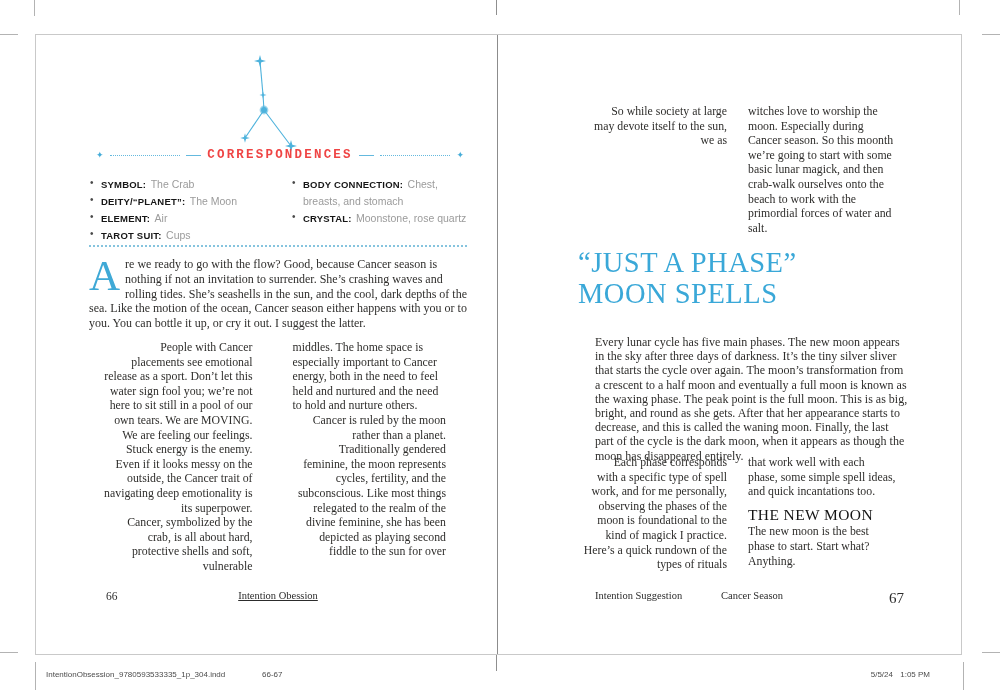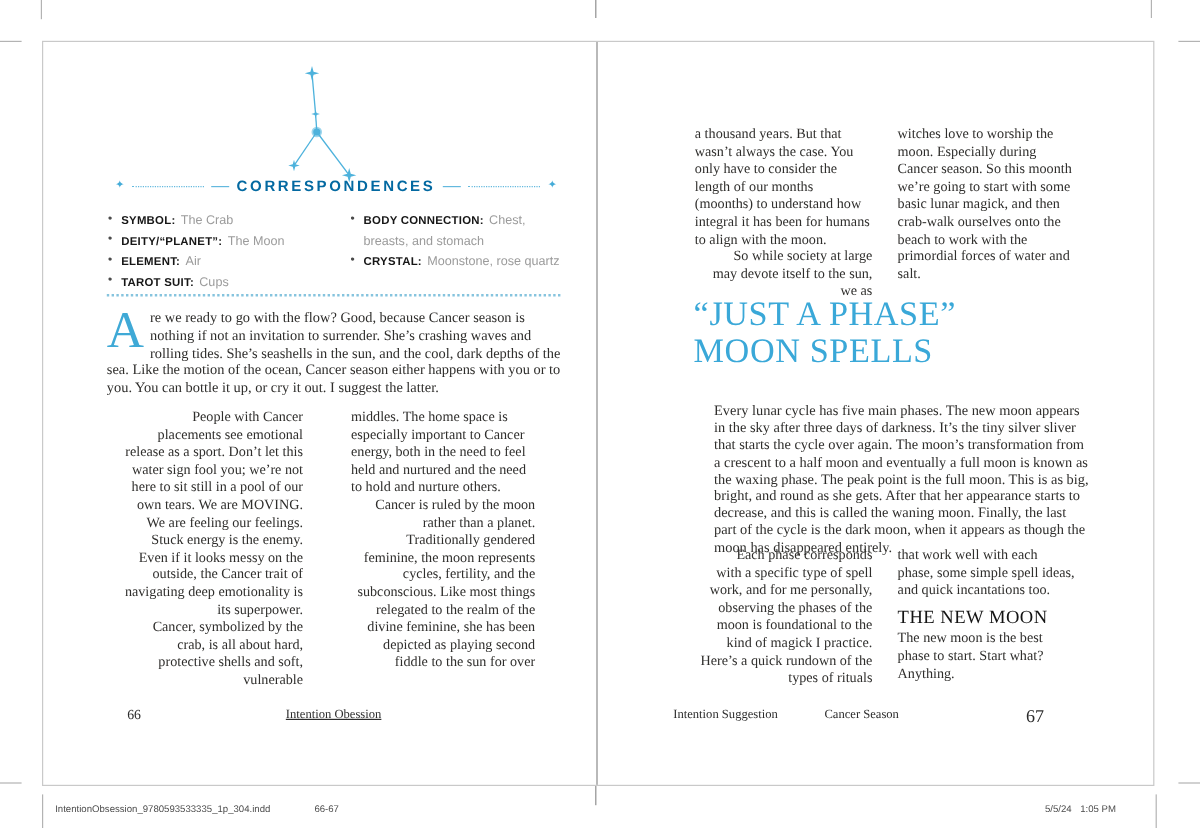--- a/index.html
+++ b/index.html
@@ -15,22 +15,22 @@
   .page{position:absolute;top:0;height:100%;}
   #page-left{left:0;width:461px;}
   #page-right{left:462px;width:463px;}
   
   #constellation{position:absolute;left:192px;top:8px;}
   
   .corr-header{position:absolute;left:60px;top:113px;width:368px;display:flex;align-items:center;gap:6px;}
   .corr-star{font-family:"DejaVu Sans",sans-serif;font-size:9px;color:#45acd8;line-height:1;}
   .dotline{flex:1;height:0;border-top:1px dotted #64b9de;}
   .solidline{width:15px;height:0;border-top:1px solid #64b9de;}
-  .corr-title{font-family:Liberation Sans, sans-serif;font-size:12.5px;font-weight:600;
-              letter-spacing:2.2px;color:#0369a1;}
+  .corr-title{font-family:Liberation Mono, monospace;font-size:12.5px;font-weight:600;
+              letter-spacing:2.2px;color:#ef4444;}
   .corr-list{position:absolute;left:53px;top:140px;width:384px;display:flex;}
   .corr-col{line-height:15px;}
   .corr-col.c1{width:190px;}
   .corr-col.c2{width:182px;margin-left:12px;}
   .ci{position:relative;padding-left:12px;font-family:"Liberation Sans",sans-serif;}
   .ci .b{position:absolute;left:1px;top:0;font-size:10px;color:#4a4a4a;}
   .ci .lbl{font-size:9.5px;font-weight:bold;letter-spacing:.2px;color:#161616;text-align:right;}
   .ci .val{font-size:10.5px;color:#9b9b9b;}
   .corr-divider{position:absolute;left:53px;top:210px;width:378px;height:0;border-top:2px dotted #86c4de;}
   
@@ -53,21 +53,21 @@
   #r-lead{position:absolute;left:97px;top:288px;width:313px;font-size:12px;line-height:14.2px;}
   #r-botcols{left:81px;top:420px;width:318px;height:140px;}
   #r-botcols .col1{width:148px;margin-right:21px;}
   #r-botcols .col2{width:149px;}
   .subhead{font-size:15.5px;letter-spacing:.4px;color:#141414;margin:9px 0 2px 0;font-weight:500;}
   
   .foot{position:absolute;top:555px;height:16px;font-size:10.5px;color:#2c2c2c;}
   #l-foot{left:53px;width:378px;}
   #l-foot .pn{position:absolute;left:17px;top:0;font-size:11.5px;}
   #l-foot .rf{position:absolute;left:0;right:0;text-align:center;text-decoration:underline;}
-  #r-foot{left:63px;width:312px;}
+  #r-foot{left:97px;width:312px;}
   #r-foot .rf-l{position:absolute;left:0;}
   #r-foot .rf-c{position:absolute;left:126px;}
   #r-foot .pn{position:absolute;right:3px;top:0;font-size:15px;}
   
   #slug{position:absolute;left:0;top:667px;width:1000px;height:14px;
         font-family:"Liberation Sans",sans-serif;font-size:8px;color:#4c4c4c;}
   #slug .fn{position:absolute;left:46px;top:3px;}
   #slug .pg{position:absolute;left:262px;top:3px;}
   #slug .dt{position:absolute;right:107px;top:3px;}
   #slug .tm{position:absolute;right:70px;top:3px;}
@@ -177,21 +177,20 @@
       <div class="foot" id="l-foot">
         <span class="pn">66</span>
         <span class="rf">Intention Obession</span>
       </div>
     </div>
 
     <div class="page" id="page-right">
 
       <div class="twocol" id="r-topcols">
         <div class="col1 coltxt">
-          <p>a thousand years. But that wasn’t always the case. You only have to consider the length of our months (moonths) to understand how integral it has been for humans to align with the moon.</p>
           <p class="indent">So while society at large may devote itself to the sun, we as</p>
         </div>
         <div class="col2 coltxt">
           <p>witches love to worship the moon. Especially during Cancer season. So this moonth we’re going to start with some basic lunar magick, and then crab-walk ourselves onto the beach to work with the primordial forces of water and salt.</p>
         </div>
       </div>
 
       <div id="r-heading">
         <div>“JUST A PHASE”</div>
         <div>MOON SPELLS</div>

